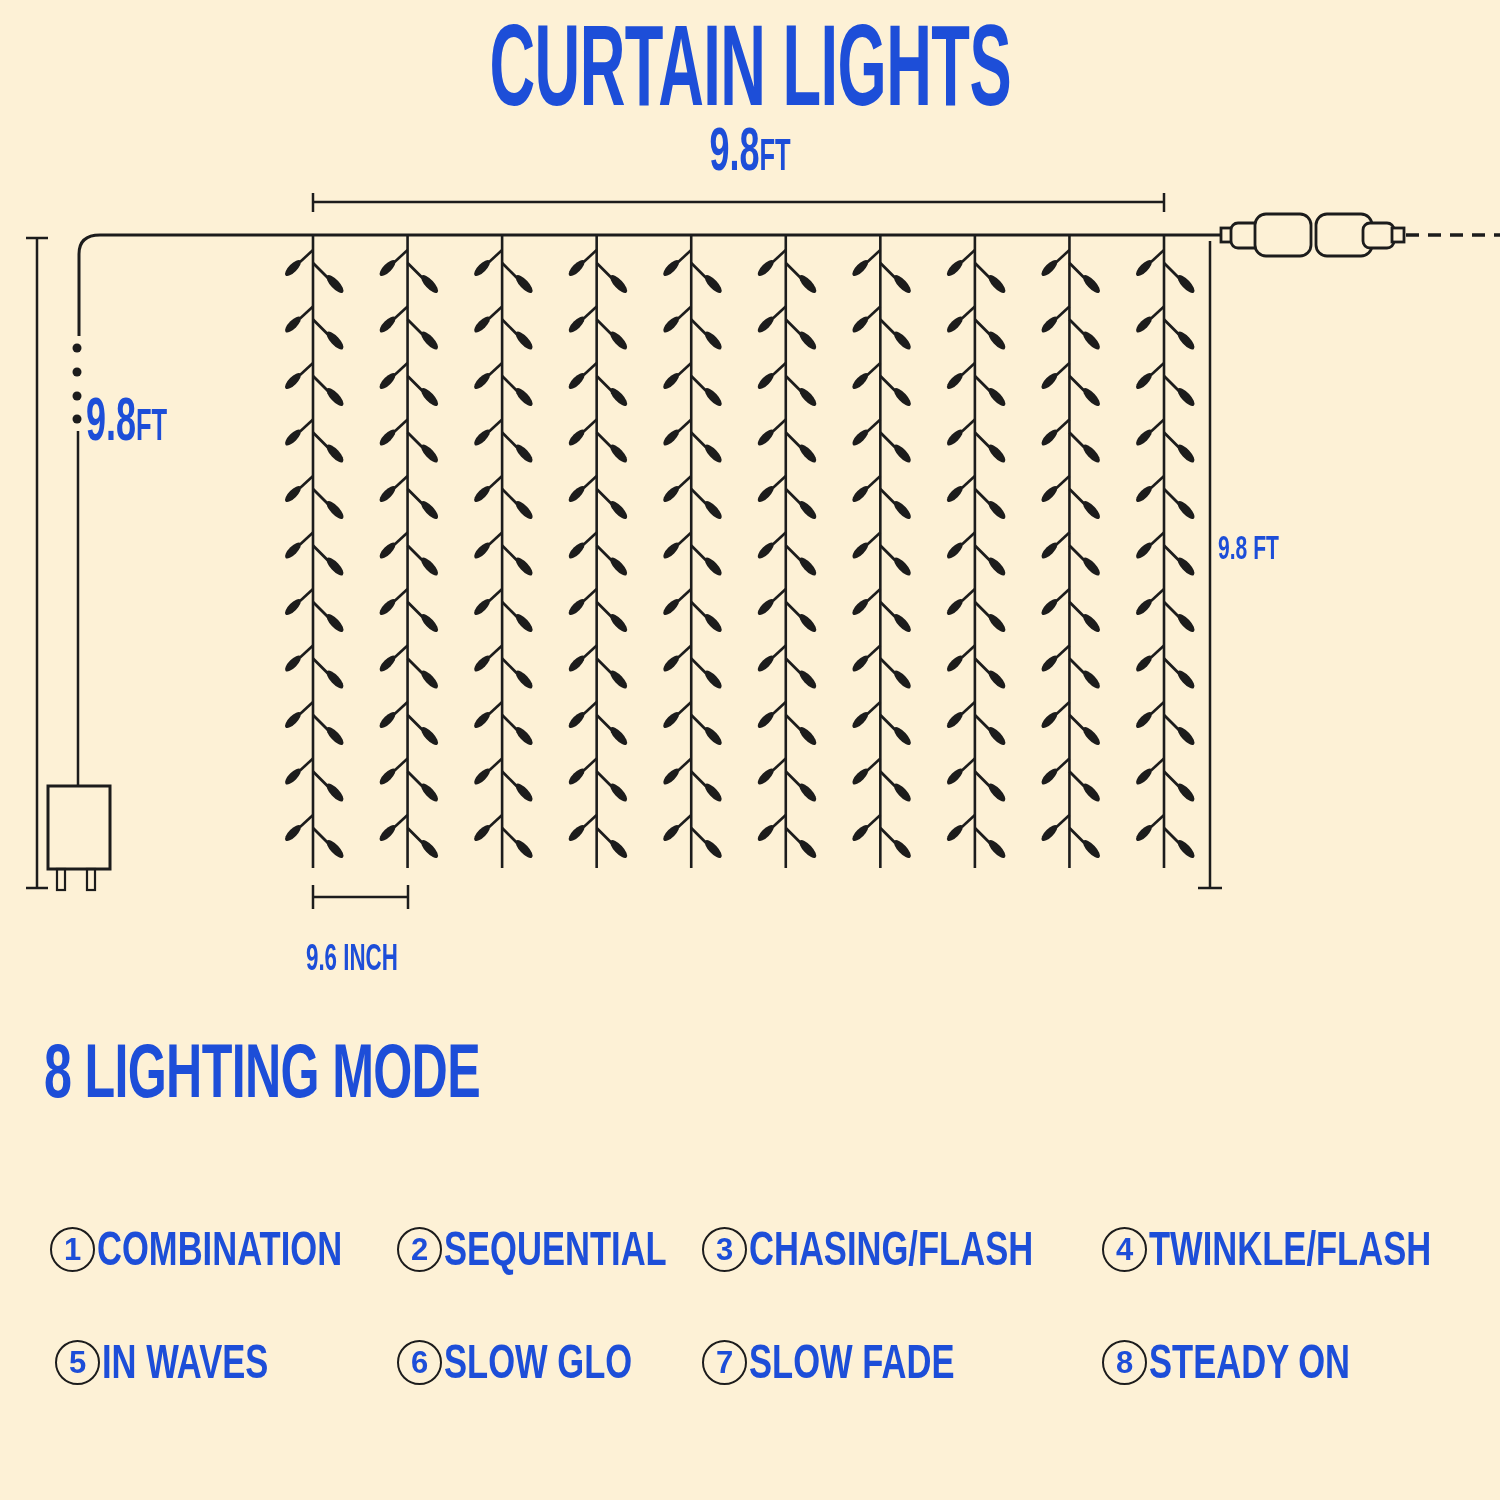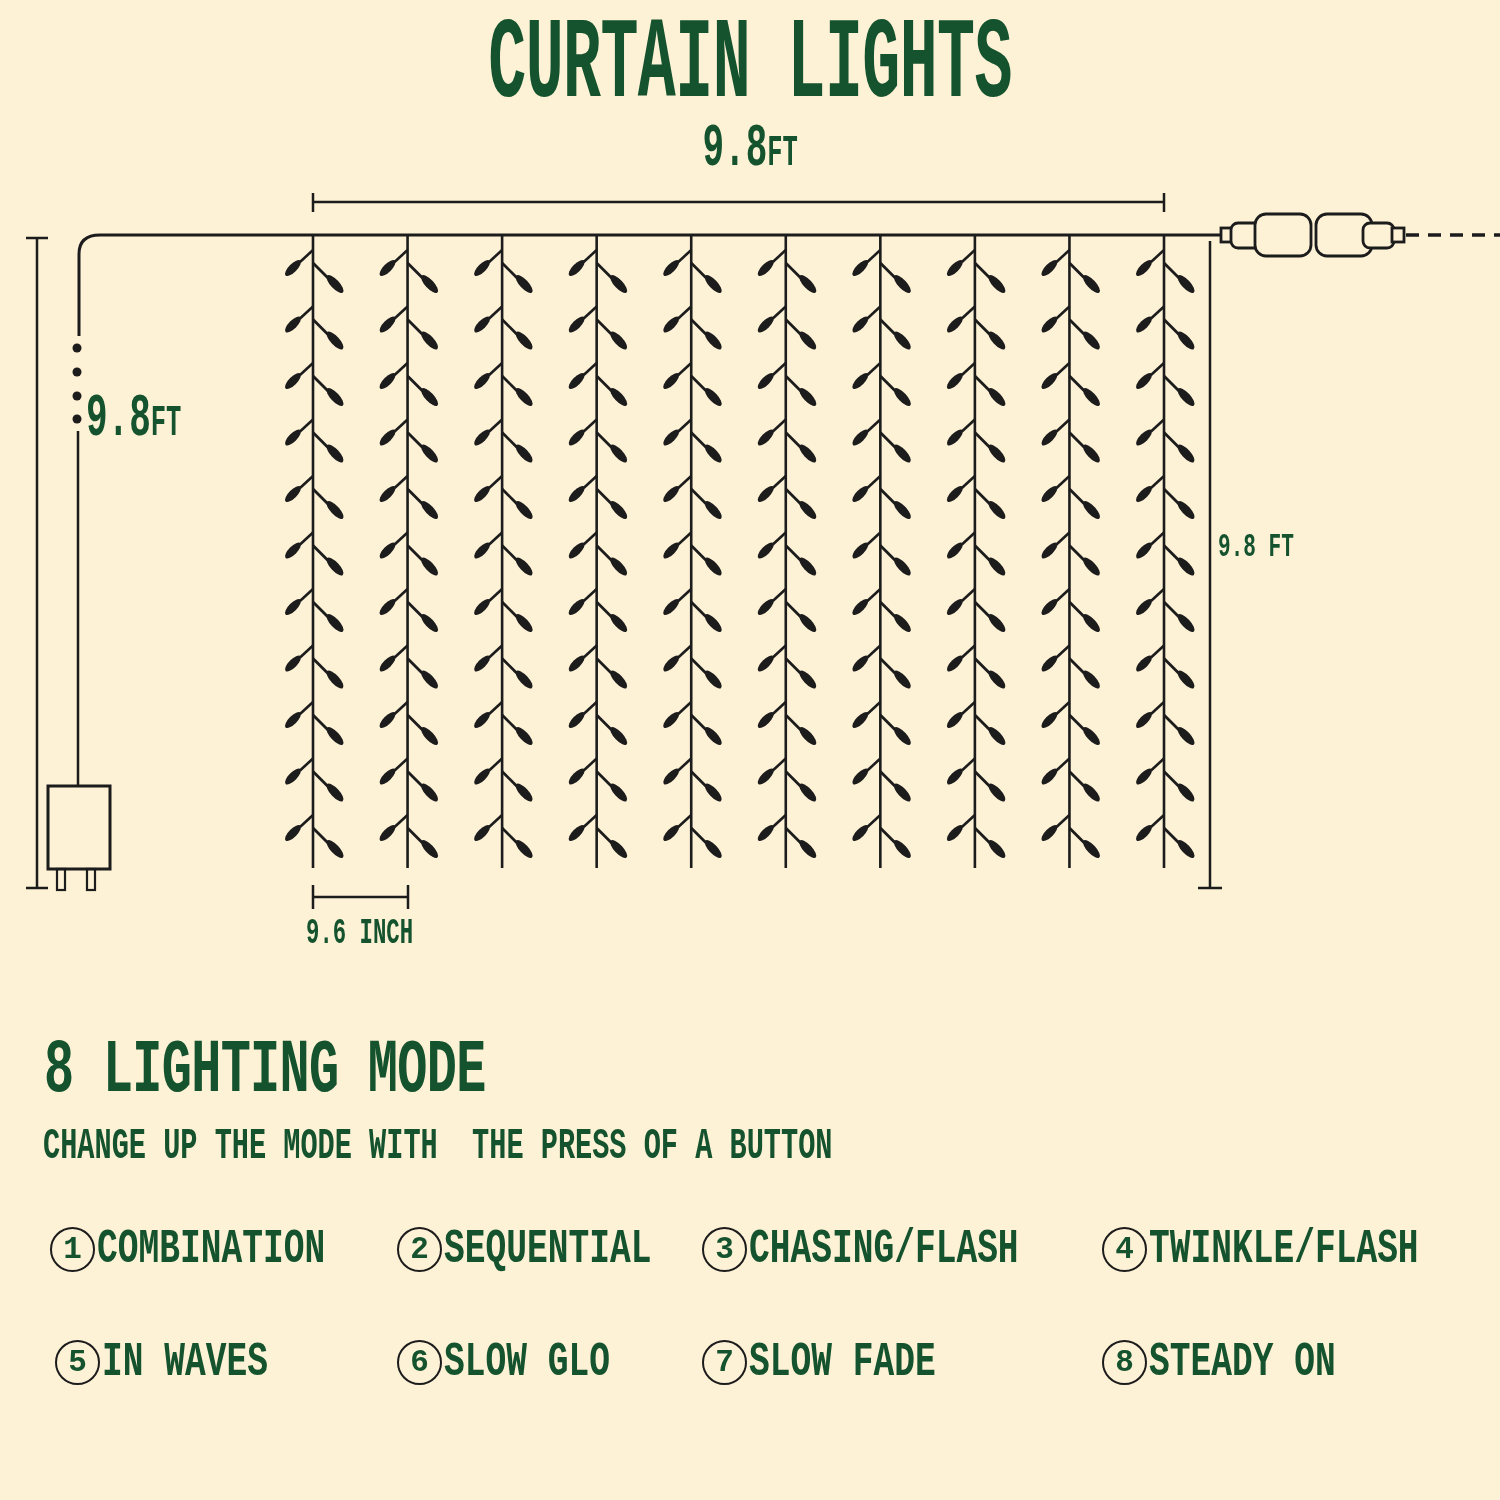--- a/index.html
+++ b/index.html
@@ -1,39 +1,39 @@
 <!DOCTYPE html>
 <html><head>
 <meta charset="utf-8">
 <style>
   html,body{margin:0;padding:0;}
   #canvas{
     position:relative;width:1500px;height:1500px;overflow:hidden;
     background:#fdf1d6;
-    font-family:Liberation Mono, monospace;
-    color:#14532d;
+    font-family:Liberation Sans, sans-serif;
+    color:#1d4ed8;
   }
   .abs{position:absolute;}
   .cond{display:inline-block;transform-origin:left top;white-space:nowrap;font-weight:bold;}
   
   .title-row{left:0;right:0;top:8px;text-align:center;}
   .title-row .cond{transform:scaleX(.55);transform-origin:center top;font-size:115px;line-height:1;letter-spacing:-1px;}
   
   .dim-top{left:0;right:0;top:118px;text-align:center;line-height:1;}
   .dim-top .cond{transform:scaleX(.58);transform-origin:center top;}
   .dim-val{font-size:62px;font-weight:bold;}
   .dim-unit{font-size:44px;font-weight:bold;}
   
   .dim-left{left:86px;top:388px;line-height:1;}
   .dim-left .cond{transform:scaleX(.58);}
   
   .dim-right{left:1218px;top:530px;line-height:1;text-align:center;}
   .dim-right .cond{transform:scaleX(.62);font-size:34px;}
   
-  .dim-spacing{left:306px;top:916px;line-height:1;}
+  .dim-spacing{left:306px;top:940px;line-height:1;}
   .dim-spacing .cond{transform:scaleX(.62);font-size:36px;}
   
   .modes-heading{left:44px;top:1033px;line-height:1;}
   .modes-heading .cond{transform:scaleX(.66);font-size:76px;letter-spacing:-1px;}
   .modes-sub{left:43px;top:1124px;line-height:1;}
   .modes-sub .cond{transform:scaleX(.65);font-size:44px;white-space:pre;}
   .mode-item{position:absolute;display:flex;align-items:center;height:46px;}
   .mode-circle{
     flex:0 0 auto;width:41px;height:41px;border:2.5px solid #1c1c1c;border-radius:50%;
     display:flex;align-items:center;justify-content:center;
@@ -273,23 +273,20 @@
     <span class="cond">9.8 FT</span>
   </div>
 
   <div class="abs dim-spacing">
     <span class="cond">9.6 INCH</span>
   </div>
 
   <div class="abs modes-heading">
     <span class="cond">8 LIGHTING MODE</span>
   </div>
-  <div class="abs modes-sub">
-    <span class="cond">CHANGE UP THE MODE WITH  THE PRESS OF A BUTTON</span>
-  </div>
 
   <div class="mode-item" style="left:50px;top:1226px">
     <span class="mode-circle">1</span>
     <span class="mode-label">COMBINATION</span>
   </div>
   <div class="mode-item" style="left:397px;top:1226px">
     <span class="mode-circle">2</span>
     <span class="mode-label">SEQUENTIAL</span>
   </div>
   <div class="mode-item" style="left:702px;top:1226px">

